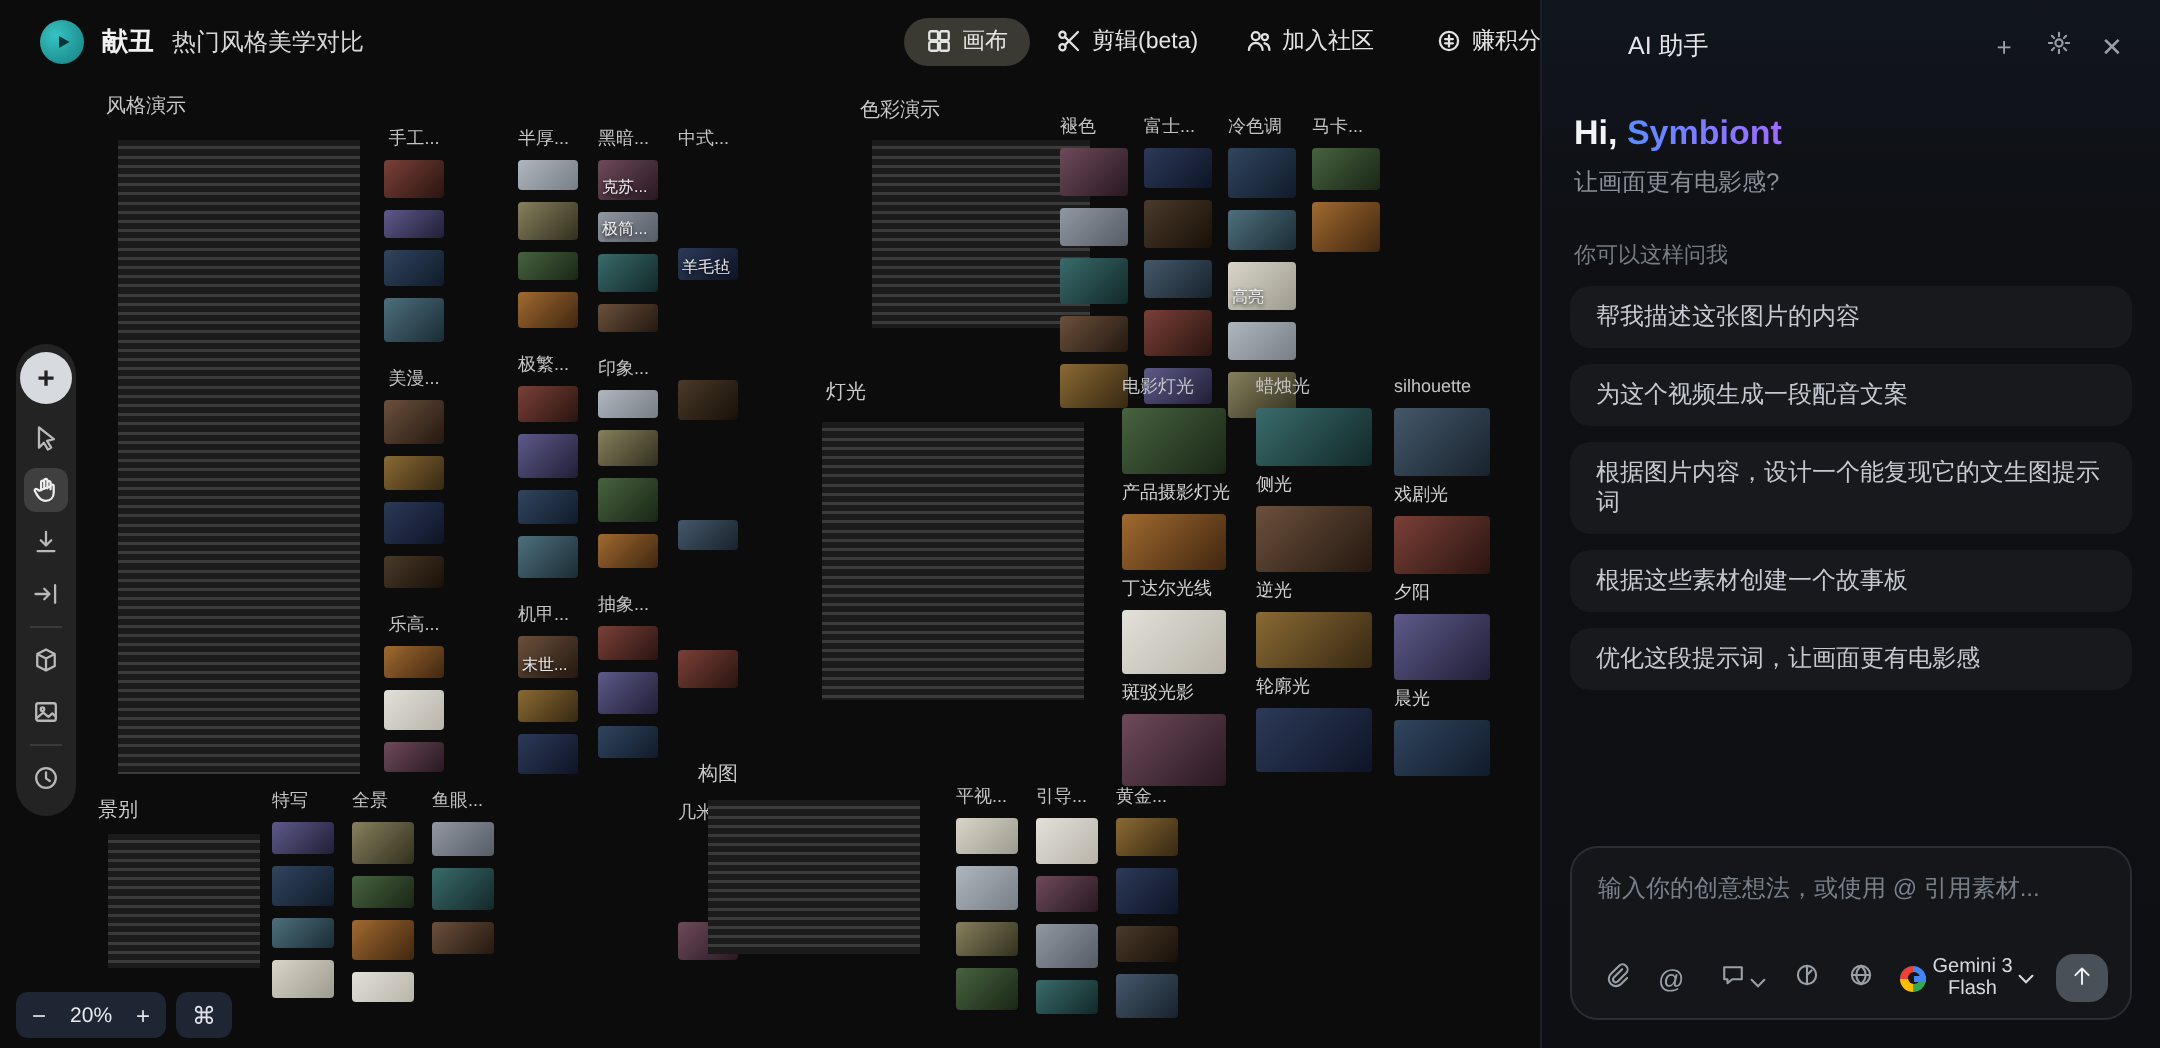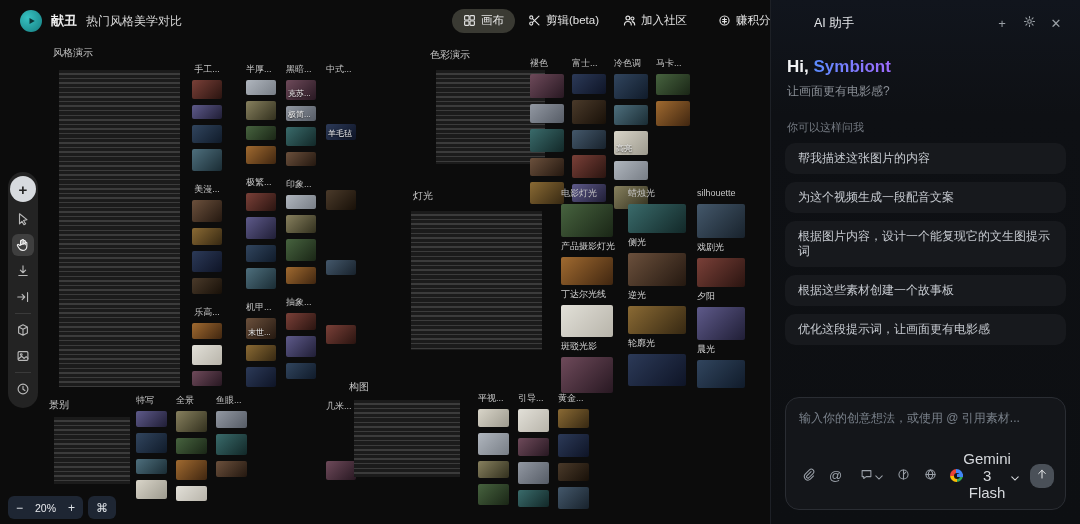--- a/index.html
+++ b/index.html
@@ -79,21 +79,21 @@
   .composer{position:absolute;left:14px;right:14px;bottom:14px;background:#14161a;
             border:1px solid #2a2d33;border-radius:14px;padding:10px 11px 8px 11px;}
   .composer textarea{width:100%;height:36px;background:transparent;border:none;outline:none;resize:none;
             color:#dde0e4;font-size:12px;font-family:inherit;}
   .composer textarea::placeholder{color:#79808a;}
   .composer-row{display:flex;align-items:center;gap:4px;margin-top:2px;}
   .cbtn{background:transparent;border:none;color:#9aa0a8;cursor:pointer;height:22px;padding:0 5px;
         display:flex;align-items:center;gap:2px;font-size:13px;}
   .cbtn svg{width:13px;height:13px;}
   .chev svg{width:8px;height:5px;}
-  .model{background:transparent;border:none;color:#d6d9dd;font-size:15px;font-family:inherit;
+  .model{background:transparent;border:none;color:#d6d9dd;font-size:10px;font-family:inherit;
          display:flex;align-items:center;gap:0;cursor:pointer;padding:0 4px;}
   .gicon{width:13px;height:13px;border-radius:50%;position:relative;flex:none;
          background:conic-gradient(#4285f4 0 25%,#34a853 0 50%,#fbbc05 0 75%,#ea4335 0 100%);}
   .gicon::after{content:"";position:absolute;inset:3.5px;background:#14161a;border-radius:50%;}
   .gicon::before{content:"";position:absolute;right:0;top:5px;width:6.5px;height:3px;background:#4285f4;z-index:1;}
   .send{width:30px;height:24px;border-radius:9px;background:#4a5058;border:none;color:#eef0f2;
         display:flex;align-items:center;justify-content:center;cursor:pointer;margin-left:3px;}
   .send svg{width:12px;height:12px;}
 </style>
 </head>
@@ -114,21 +114,21 @@
           <div class="col-header sub">美漫...</div>
           <div class="thumb" style="height: 22px; background: linear-gradient(135deg, rgb(107, 80, 60), rgb(36, 24, 16));"></div>
           <div class="thumb" style="height: 17px; background: linear-gradient(135deg, rgb(138, 106, 52), rgb(54, 40, 18));"></div>
           <div class="thumb" style="height: 21px; background: linear-gradient(135deg, rgb(44, 58, 88), rgb(14, 20, 38));"></div>
           <div class="thumb" style="height: 16px; background: linear-gradient(135deg, rgb(74, 58, 42), rgb(24, 16, 8));"></div>
           <div class="col-header sub">乐高...</div>
           <div class="thumb" style="height: 16px; background: linear-gradient(135deg, rgb(160, 106, 48), rgb(64, 38, 16));"></div>
           <div class="thumb" style="height: 20px; background: linear-gradient(135deg, rgb(226, 224, 216), rgb(184, 180, 170));"></div>
           <div class="thumb" style="height: 15px; background: linear-gradient(135deg, rgb(110, 74, 90), rgb(40, 24, 34));"></div>
         </div>
-        <div class="col" style="width: 30px; margin-right: 10px;">
+        <div class="col" style="width: 30px; margin-right: 10px; margin-left: 13px;">
           <div class="col-header">半厚...</div>
           <div class="thumb" style="height: 15px; background: linear-gradient(135deg, rgb(176, 182, 190), rgb(120, 126, 134));"></div>
           <div class="thumb" style="height: 19px; background: linear-gradient(135deg, rgb(135, 128, 94), rgb(50, 48, 30));"></div>
           <div class="thumb" style="height: 14px; background: linear-gradient(135deg, rgb(71, 99, 63), rgb(26, 38, 22));"></div>
           <div class="thumb" style="height: 18px; background: linear-gradient(135deg, rgb(160, 106, 48), rgb(64, 38, 16));"></div>
           <div class="col-header sub">极繁...</div>
           <div class="thumb" style="height: 18px; background: linear-gradient(135deg, rgb(122, 64, 56), rgb(42, 20, 16));"></div>
           <div class="thumb" style="height: 22px; background: linear-gradient(135deg, rgb(94, 90, 138), rgb(32, 30, 54));"></div>
           <div class="thumb" style="height: 17px; background: linear-gradient(135deg, rgb(49, 69, 94), rgb(16, 27, 42));"></div>
           <div class="thumb" style="height: 21px; background: linear-gradient(135deg, rgb(78, 111, 125), rgb(26, 44, 52));"></div>

